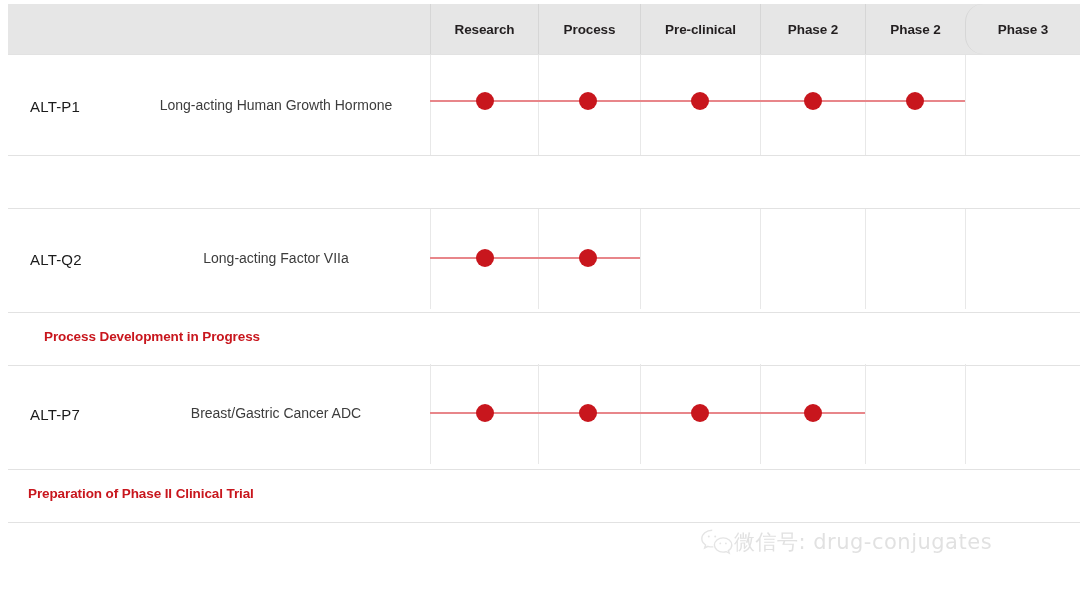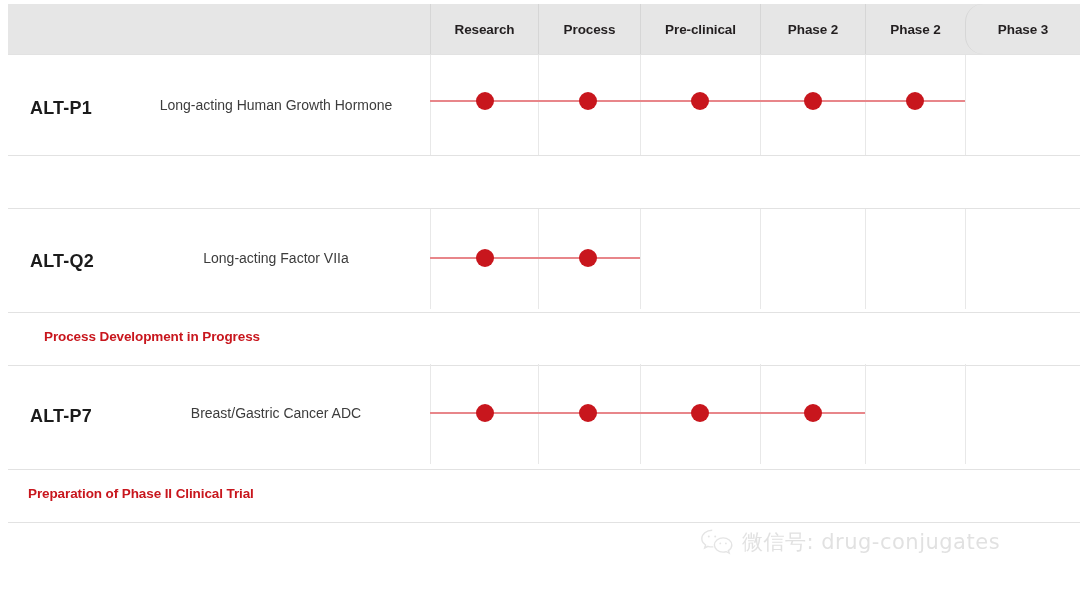--- a/index.html
+++ b/index.html
@@ -72,22 +72,22 @@
   }
   .col-divider {
     position: absolute;
     top: 0;
     width: 1px;
     background: #e8e8e8;
   }
   .code-label {
     position: absolute;
     left: 30px;
-    font-size: 18px;
-    font-weight: bold;
+    font-size: 15px;
+    font-weight: normal;
     color: #1b1b1b;
     letter-spacing: 0.2px;
     white-space: nowrap;
   }
   .name-label {
     position: absolute;
     left: 130px;
     width: 292px;
     text-align: center;
     font-size: 14px;
@@ -125,21 +125,20 @@
     white-space: nowrap;
   }
 
   
   #watermark {
     position: absolute;
     left: 700px;
     top: 528px;
     display: flex;
     align-items: center;
-    gap: 8px;
     opacity: 0.55;
     pointer-events: none;
   }
   #watermark .wm-text {
     font-size: 21px;
     color: #c9c9c9;
     font-family: "DejaVu Sans", sans-serif;
     white-space: nowrap;
     letter-spacing: 0.5px;
   }

